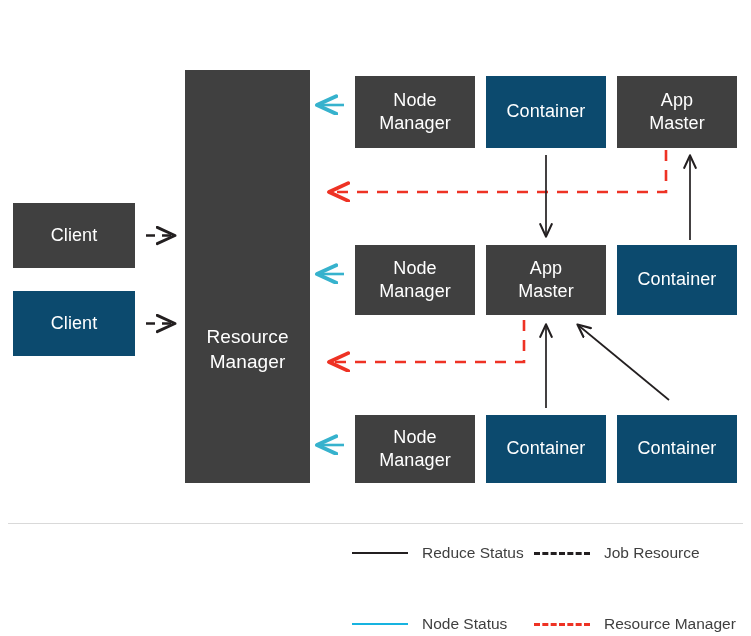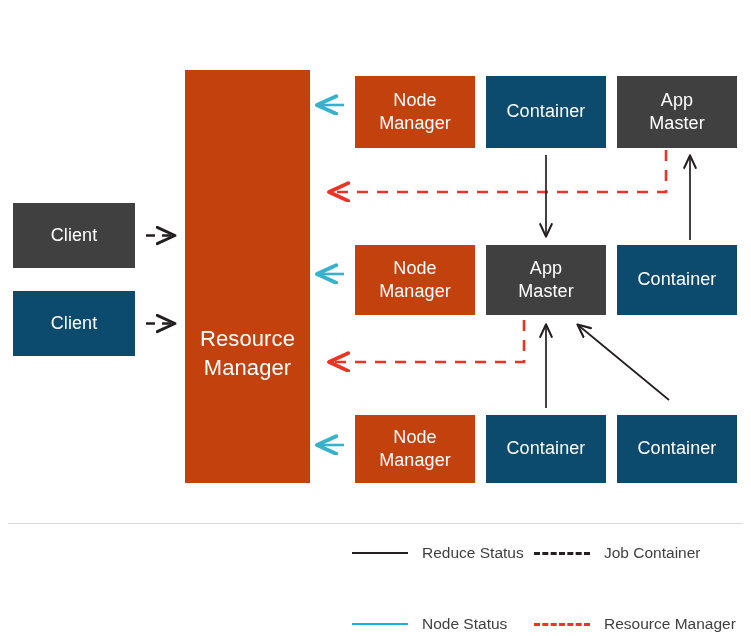--- a/index.html
+++ b/index.html
@@ -23,31 +23,31 @@
     align-items: center;
     justify-content: center;
     text-align: center;
     color: #ffffff;
     font-size: 18px;
     line-height: 1.28;
     font-weight: 400;
     letter-spacing: 0.1px;
     box-sizing: border-box;
   }
-  .node.teal   { background: #c2410c; }
+  .node.teal   { background: #404040; }
   .node.orange { background: #0c4a6e; }
   .node.lime   { background: #404040; }
   .node .lbl { white-space: pre-line; display: block; }
 
   .rm-label {
     position: absolute;
     left: 0; right: 0;
     text-align: center;
     color: #ffffff;
-    font-size: 22px;
+    font-size: 19px;
     line-height: 1.30;
     white-space: pre-line;
   }
 
   svg.overlay {
     position: absolute;
     left: 0; top: 0;
     width: 751px;
     height: 636px;
     pointer-events: none;
@@ -223,21 +223,21 @@
       <span class="legend-label">Reduce Status</span>
     </div>
 
     <div class="legend-row legend-col1 legend-r2">
       <span class="legend-swatch sw-solid-cyan"></span>
       <span class="legend-label">Node Status</span>
     </div>
 
     <div class="legend-row legend-col2 legend-r1">
       <span class="legend-swatch sw-dash-black"></span>
-      <span class="legend-label">Job Container</span>
+      <span class="legend-label">Job Resource</span>
     </div>
 
     <div class="legend-row legend-col2 legend-r2">
       <span class="legend-swatch sw-dash-red"></span>
       <span class="legend-label">Resource Manager</span>
     </div>
 
   </div>
 
 </div>

